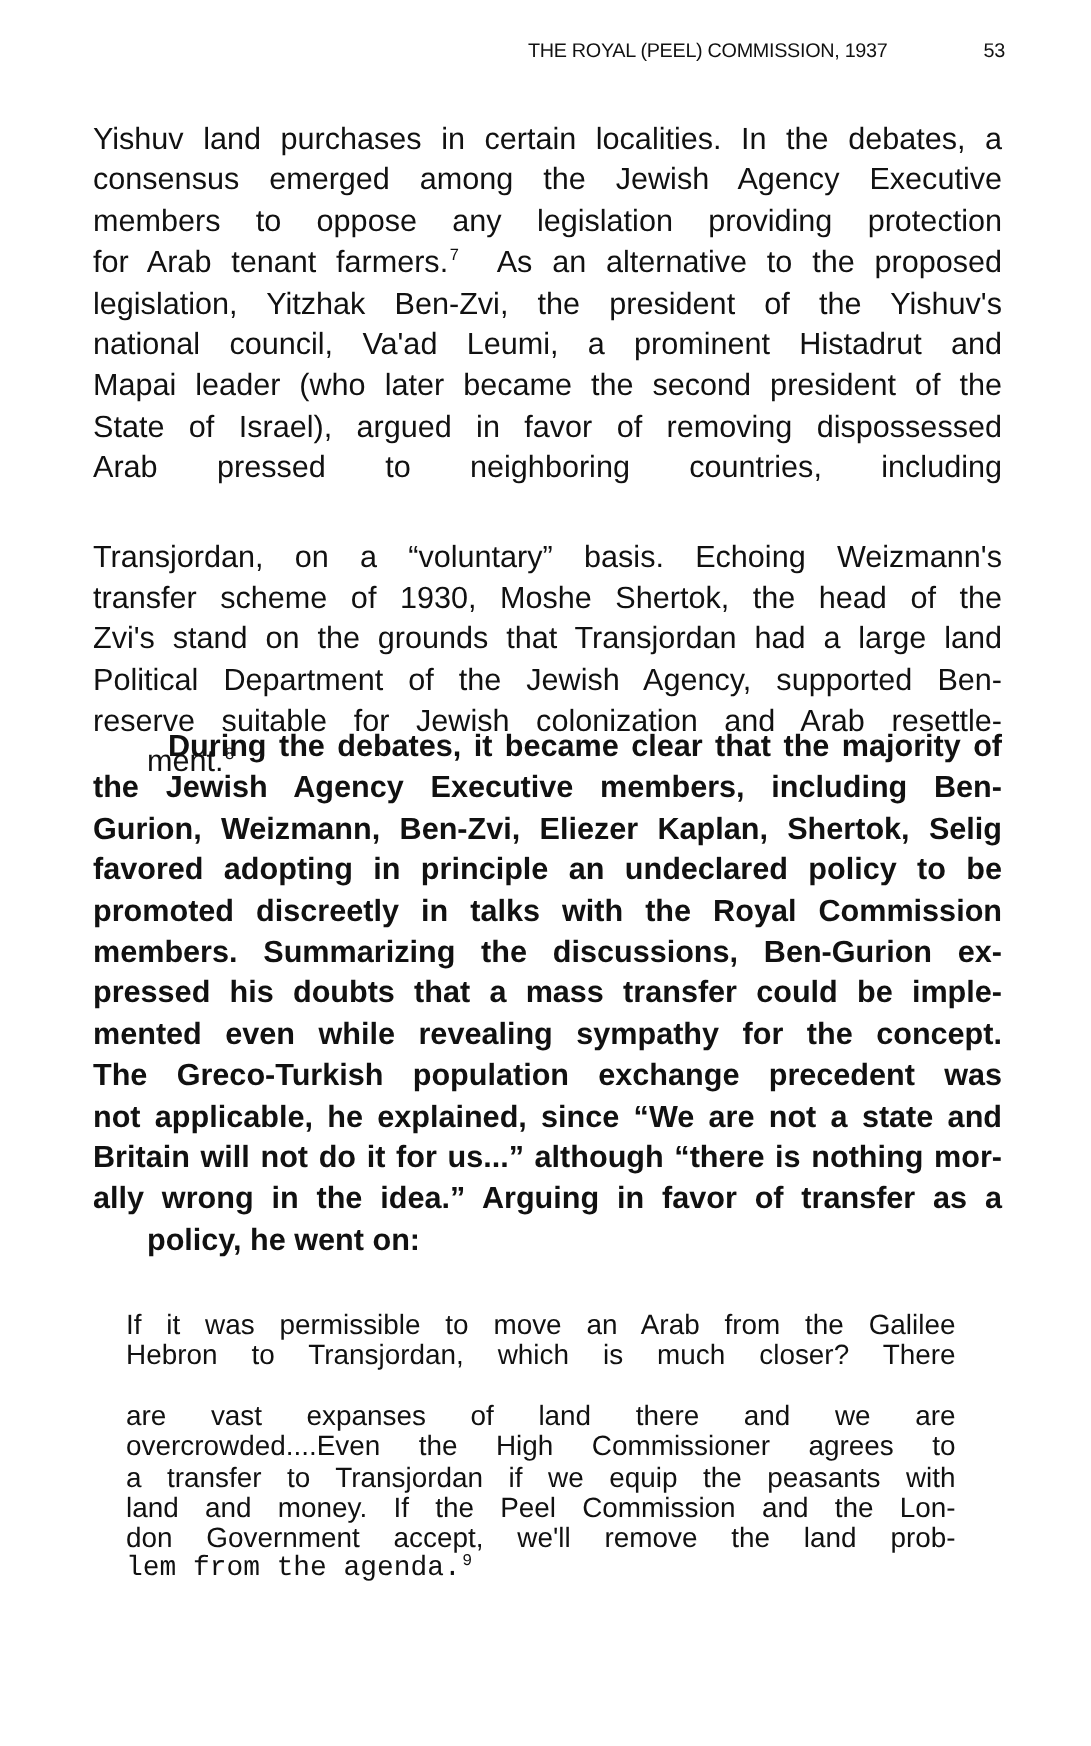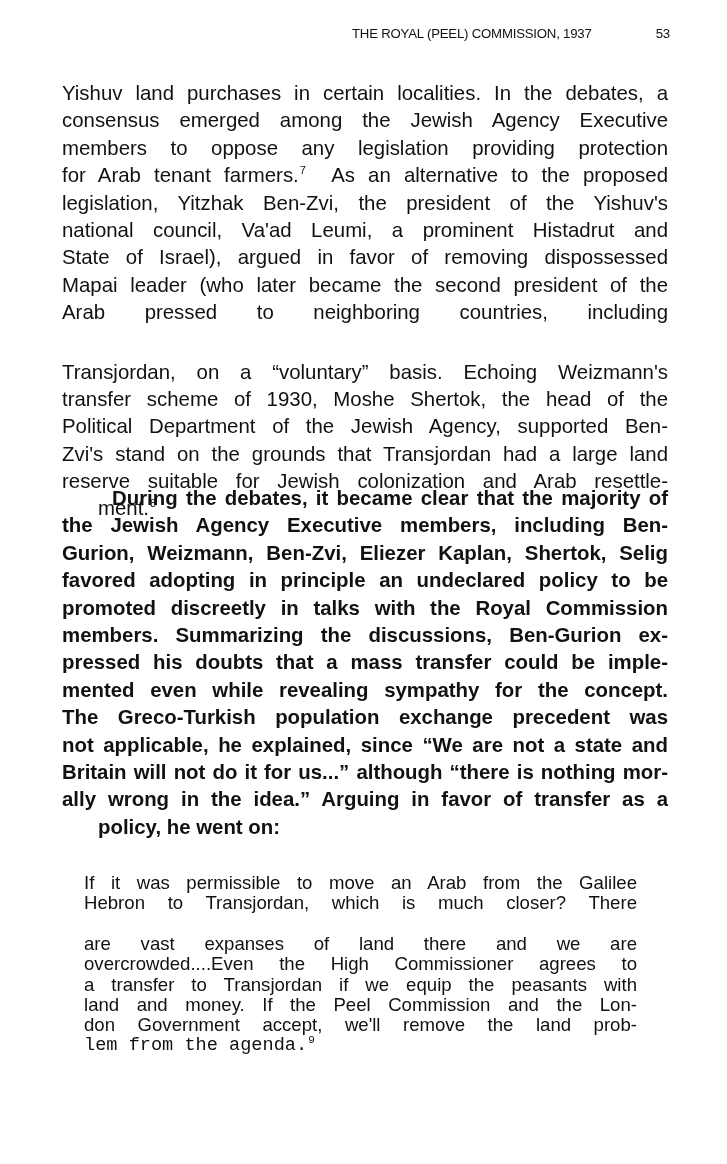--- a/index.html
+++ b/index.html
@@ -87,27 +87,27 @@
   <span>53</span>
 </div>
 
 <div class="body-text">
   <div class="line" style="white-space: nowrap;">Yishuv land purchases in certain localities. In the debates, a</div>
   <div class="line" style="white-space: nowrap;">consensus emerged among the Jewish Agency Executive</div>
   <div class="line" style="white-space: nowrap;">members to oppose any legislation providing protection</div>
   <div class="line" style="white-space: nowrap;"><span>for Arab tenant farmers.</span><sup class="fn">7</sup>&nbsp; <span>As an alternative to the proposed</span></div>
   <div class="line" style="white-space: nowrap;">legislation, Yitzhak Ben-Zvi, the president of the Yishuv's</div>
   <div class="line" style="white-space: nowrap;">national council, Va'ad Leumi, a prominent Histadrut and</div>
+  <div class="line" style="white-space: nowrap;">Mapai leader (who later became the second president of the</div>
   <div class="line" style="white-space: nowrap;">State of Israel), argued in favor of removing dispossessed</div>
-  <div class="line" style="white-space: nowrap;">Mapai leader (who later became the second president of the</div>
   <div class="line" style="white-space: nowrap;">Arab pressed to neighboring countries, including</div>
   <div class="line" style="white-space: nowrap; margin-top: 32px;">Transjordan, on a “voluntary” basis. Echoing Weizmann's</div>
   <div class="line" style="white-space: nowrap;">transfer scheme of 1930, Moshe Shertok, the head of the</div>
+  <div class="line" style="white-space: nowrap;">Zvi's stand on the grounds that Transjordan had a large land</div>
   <div class="line" style="white-space: nowrap;">Political Department of the Jewish Agency, supported Ben-</div>
-  <div class="line" style="white-space: nowrap;">Zvi's stand on the grounds that Transjordan had a large land</div>
   <div class="line" style="white-space: nowrap;">reserve suitable for Jewish colonization and Arab resettle-</div>
   <div class="line last"><span>ment.</span><sup class="fn">8</sup></div>
 </div>
 
 <div class="para2">
   <div class="line indent" style="white-space: nowrap;">During the debates, it became clear that the majority of</div>
   <div class="line" style="white-space: nowrap;">the Jewish Agency Executive members, including Ben-</div>
   <div class="line" style="white-space: nowrap;">Gurion, Weizmann, Ben-Zvi, Eliezer Kaplan, Shertok, Selig</div>
   <div class="line" style="white-space: nowrap;">favored adopting in principle an undeclared policy to be</div>
   <div class="line" style="white-space: nowrap;">promoted discreetly in talks with the Royal Commission</div>

